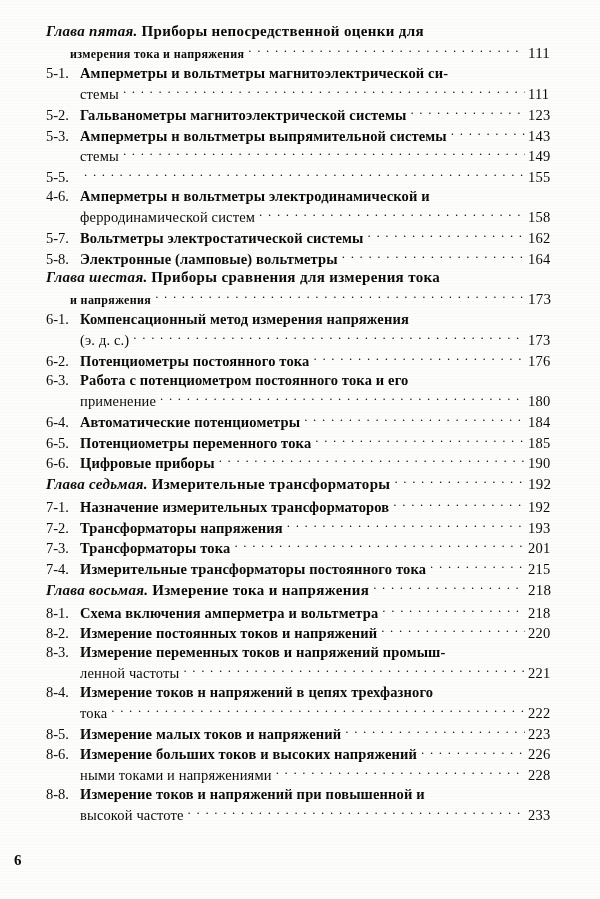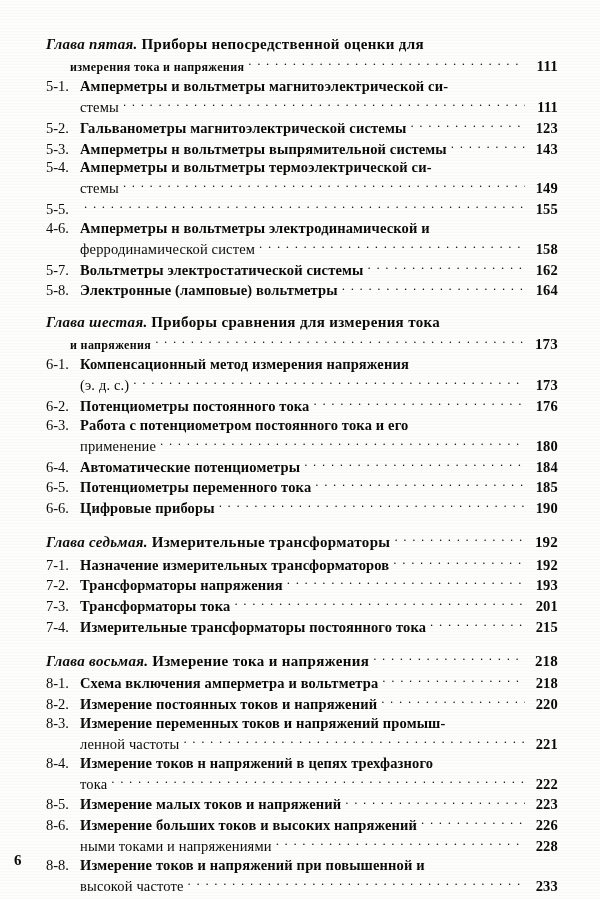--- a/index.html
+++ b/index.html
@@ -66,30 +66,29 @@
     left: 0;
     bottom: 0.08em;
     white-space: nowrap;
     letter-spacing: 1.2px;
     font-size: 13px;
     color: #111;
   }
 
   .pg {
     flex: 0 0 auto;
-    text-align: right;
+    text-align: left;
     min-width: 30px;
-    font-weight: 700;
+    font-weight: 400;
     font-size: 14.5px;
     letter-spacing: 0.2px;
   }
 
   
   .chap {
-    margin-top: 13px;
     margin-bottom: 1px;
   }
   .chap .txt {
     font-size: 15px;
     font-weight: 700;
     letter-spacing: 0.1px;
   }
   .chap .chapnum {
     font-style: italic;
     font-weight: 700;
@@ -184,24 +183,20 @@
       <div class="entry sec">
         <div class="line">
           <span class="num">5-3.</span>
           <span class="txt">Амперметры н вольтметры  выпрямительной системы</span>
           <span class="leader"></span>
           <span class="pg">143</span>
         </div>
       </div>
       <div class="entry sec">
         <div class="line">
-          <span class="num">5-4.</span>
-          <span class="txt">Амперметры и вольтметры  термоэлектрической си-</span>
-        </div>
-        <div class="line">
           <span class="cont">стемы</span>
           <span class="leader"></span>
           <span class="pg">149</span>
         </div>
       </div>
       <div class="entry sec">
         <div class="line">
           <span class="num">5-5.</span>
           <span class="leader"></span>
           <span class="pg">155</span>

